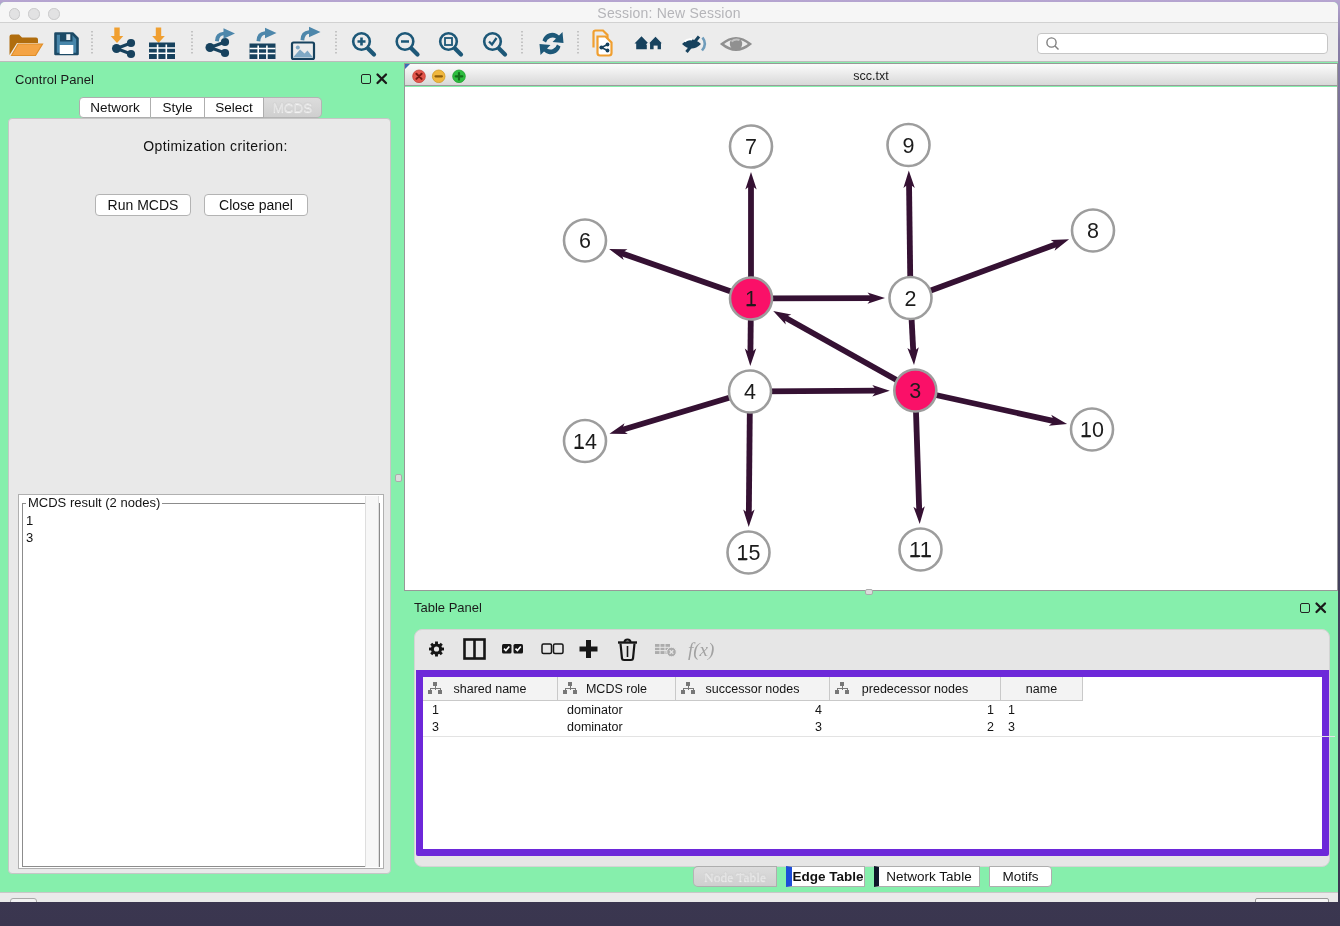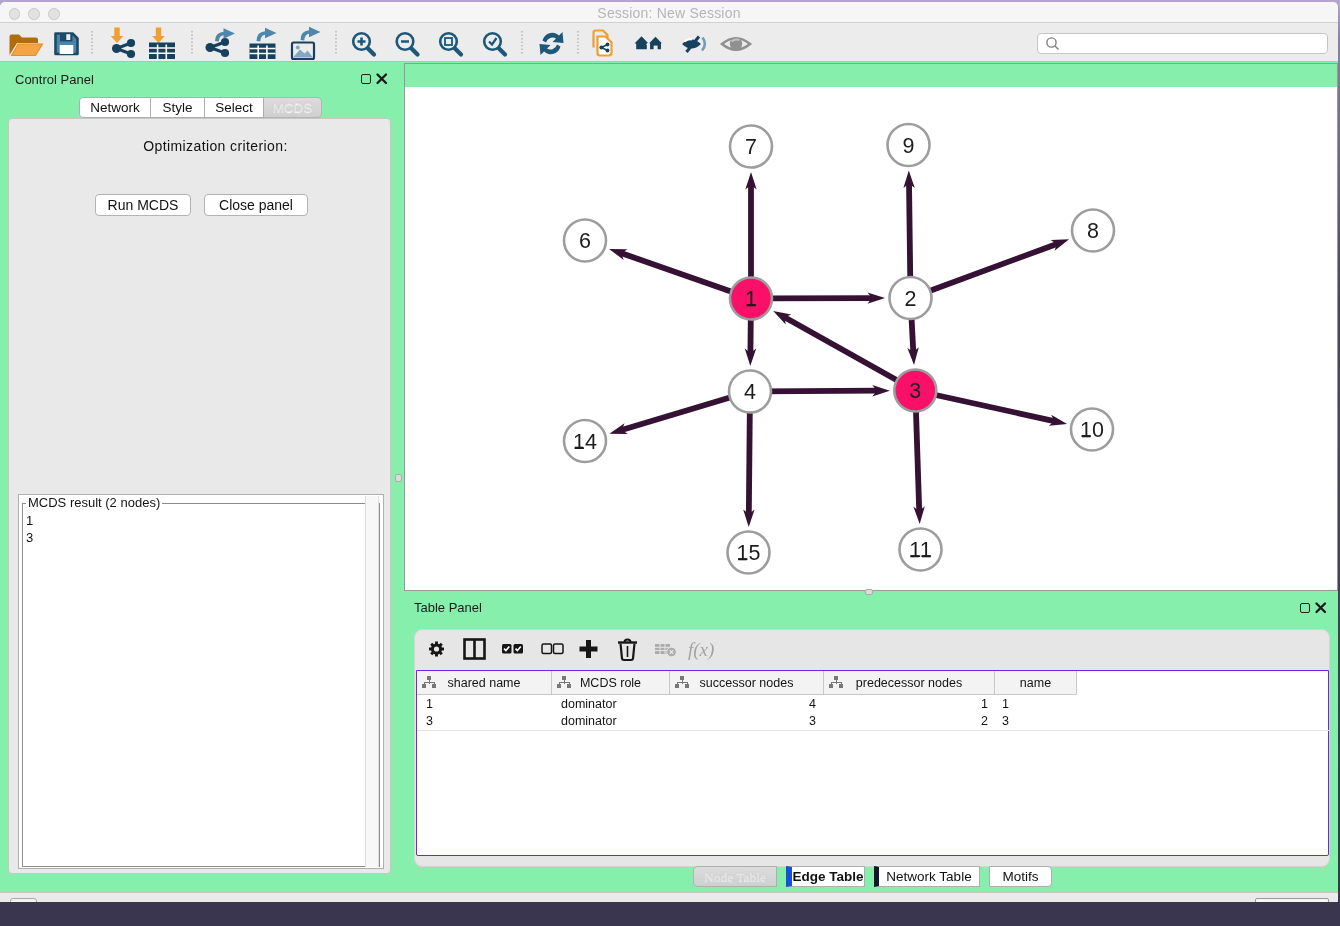--- a/index.html
+++ b/index.html
@@ -203,20 +203,34 @@
     <div id="grpwhite">
       <div id="grpborder"></div>
       <div id="grpscroll"></div>
       <div id="grplab">MCDS result (2 nodes)</div>
       <div id="grptext">1<br>3</div>
     </div>
   </div>
   <div class="grip" style="left:395px; top:471.5px; width:7px; height:8px;"></div>
 
   <div id="netwin">
+    <div id="nettitle">
+      <svg id="bluecorner" width="5" height="5">
+          <path d="M0 0 L5 0 L0 5 Z" fill="#3b6cb4"></path>
+        </svg>
+      <svg width="70" height="22" style="position:absolute;left:0;top:0">
+        <circle cx="14" cy="12.3" r="6.3" fill="#e3574c" stroke="#c44238" stroke-width="0.8"></circle>
+        <path d="M11.4 9.7 L16.6 14.9 M16.6 9.7 L11.4 14.9" stroke="#791812" stroke-width="2" stroke-linecap="round"></path>
+        <circle cx="33.7" cy="12.3" r="6.3" fill="#f0b73e" stroke="#d19c27" stroke-width="0.8"></circle>
+        <line x1="30.5" y1="12.3" x2="36.9" y2="12.3" stroke="#8d5f0d" stroke-width="2.2" stroke-linecap="round"></line>
+        <circle cx="54" cy="12.3" r="6.3" fill="#2dbd3f" stroke="#1fa02f" stroke-width="0.8"></circle>
+        <path d="M54 9 L54 15.6 M50.7 12.3 L57.3 12.3" stroke="#136f1c" stroke-width="2.2" stroke-linecap="round"></path>
+      </svg>
+      <div id="netname">scc.txt</div>
+    </div>
     <div id="netcanvas">
       <svg width="932" height="503" style="position:absolute;left:0;top:0">
           <line x1="346.0" y1="211.5" x2="346.0" y2="96.0" stroke="#351133" stroke-width="5.8"></line>
           <polygon points="346.0,85.0 351.7,102.5 346.0,98.0 340.3,102.5" fill="#351133"></polygon>
           <line x1="346.0" y1="211.5" x2="214.5" y2="165.5" stroke="#351133" stroke-width="5.8"></line>
           <polygon points="204.1,161.9 222.5,162.3 216.3,166.2 218.7,173.1" fill="#351133"></polygon>
           <line x1="346.0" y1="211.5" x2="469.0" y2="211.1" stroke="#351133" stroke-width="5.8"></line>
           <polygon points="480.0,211.1 462.5,216.8 467.0,211.1 462.5,205.4" fill="#351133"></polygon>
           <line x1="346.0" y1="211.5" x2="345.4" y2="268.0" stroke="#351133" stroke-width="5.8"></line>
           <polygon points="345.3,279.0 339.8,261.4 345.4,266.0 351.2,261.6" fill="#351133"></polygon>
@@ -363,21 +377,21 @@
           <circle cx="1.8" cy="11" r="1.4"></circle>
             <rect x="5" y="10" width="10" height="2"></rect>
         </g>
       </svg>
     </div>
     <div id="membtn"><span id="greendot"></span>Memory</div>
   </div>
 </div>
 <style>
   #tp-body { position:absolute; left:414px; top:627px; width:916px; height:238px; background:#e6e6e6; border:1px solid #d4d4d4; border-radius:8px; }
-  #tbl { position:absolute; left:1px; top:40px; width:913px; height:186px; background:#fff; border:1px solid #6d28d9; border-radius:0 0 2px 2px; }
+  #tbl { position:absolute; left:1px; top:40px; width:913px; height:186px; background:#fff; border:7px solid #6d28d9; border-radius:0 0 2px 2px; }
   .th { position:absolute; top:0; height:24px; background:#f3f3f3; border-right:1px solid #c9c9c9; border-bottom:1px solid #c9c9c9; font-size:12.5px; color:#141414; text-align:center; line-height:24px; }
   .hier { position:absolute; left:5px; top:5px; width:14px; height:13px;
     background:
       linear-gradient(#777,#777) 5px 0px / 4px 4px no-repeat,
       linear-gradient(#777,#777) 0px 8px / 4px 4px no-repeat,
       linear-gradient(#777,#777) 10px 8px / 4px 4px no-repeat,
       linear-gradient(#777,#777) 6.5px 4px / 1px 4px no-repeat,
       linear-gradient(#777,#777) 1.5px 6px / 11px 1px no-repeat,
       linear-gradient(#777,#777) 1.5px 6px / 1px 3px no-repeat,
       linear-gradient(#777,#777) 11.5px 6px / 1px 3px no-repeat;

